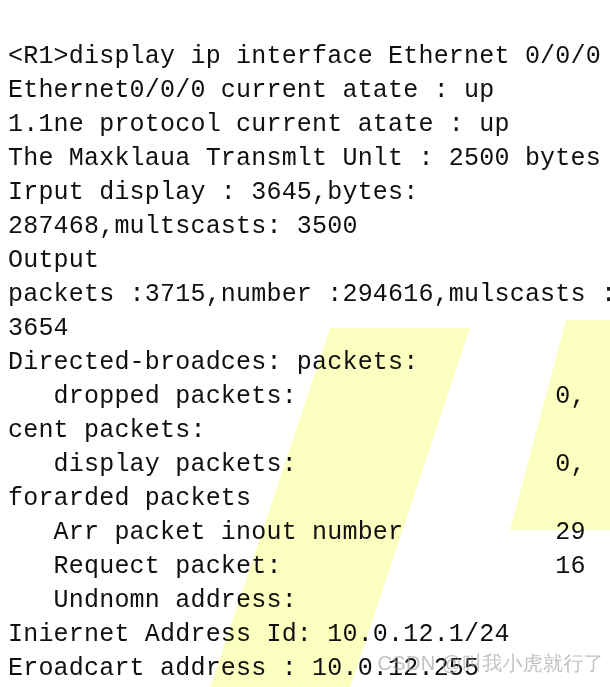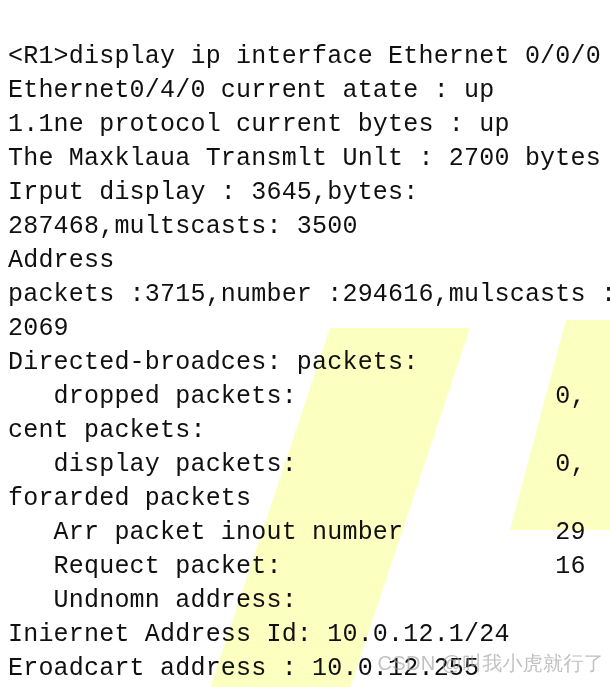--- a/index.html
+++ b/index.html
@@ -43,28 +43,28 @@
 
 <svg class="highlight-shape" style="left:210px; top:328px;" width="260" height="360">
   <polygon points="120,0 260,0 140,360 0,360" fill="rgba(247, 255, 140, 0.55)"></polygon>
 </svg>
 <svg class="highlight-shape" style="left:510px; top:320px;" width="120" height="210">
   <polygon points="56,0 120,0 120,210 0,210" fill="rgba(247, 255, 140, 0.55)"></polygon>
 </svg>
 
 <div class="terminal">
 <span>&lt;R1&gt;display ip interface Ethernet 0/0/0</span>
-<span>Ethernet0/4/0 current atate : up</span>
-<span>1.1ne protocol current bytes : up</span>
-<span>The Maxklaua Transmlt Unlt : 2700 bytes</span>
+<span>Ethernet0/0/0 current atate : up</span>
+<span>1.1ne protocol current atate : up</span>
+<span>The Maxklaua Transmlt Unlt : 2500 bytes</span>
 <span>Irput display : 3645,bytes:</span>
 <span>287468,multscasts: 3500</span>
-<span>Address</span>
+<span>Output</span>
 <span>packets :3715,number :294616,mulscasts :</span>
-<span>2069</span>
+<span>3654</span>
 <span>Directed-broadces: packets:</span>
 <span>   dropped packets:                 0,</span>
 <span>cent packets:</span>
 <span>   display packets:                 0,</span>
 <span>forarded packets</span>
 <span>   Arr packet inout number          29</span>
 <span>   Requect packet:                  16</span>
 <span>   Undnomn address:</span>
 <span>Iniernet Address Id: 10.0.12.1/24</span>
 <span>Eroadcart address : 10.0.12.255</span>

